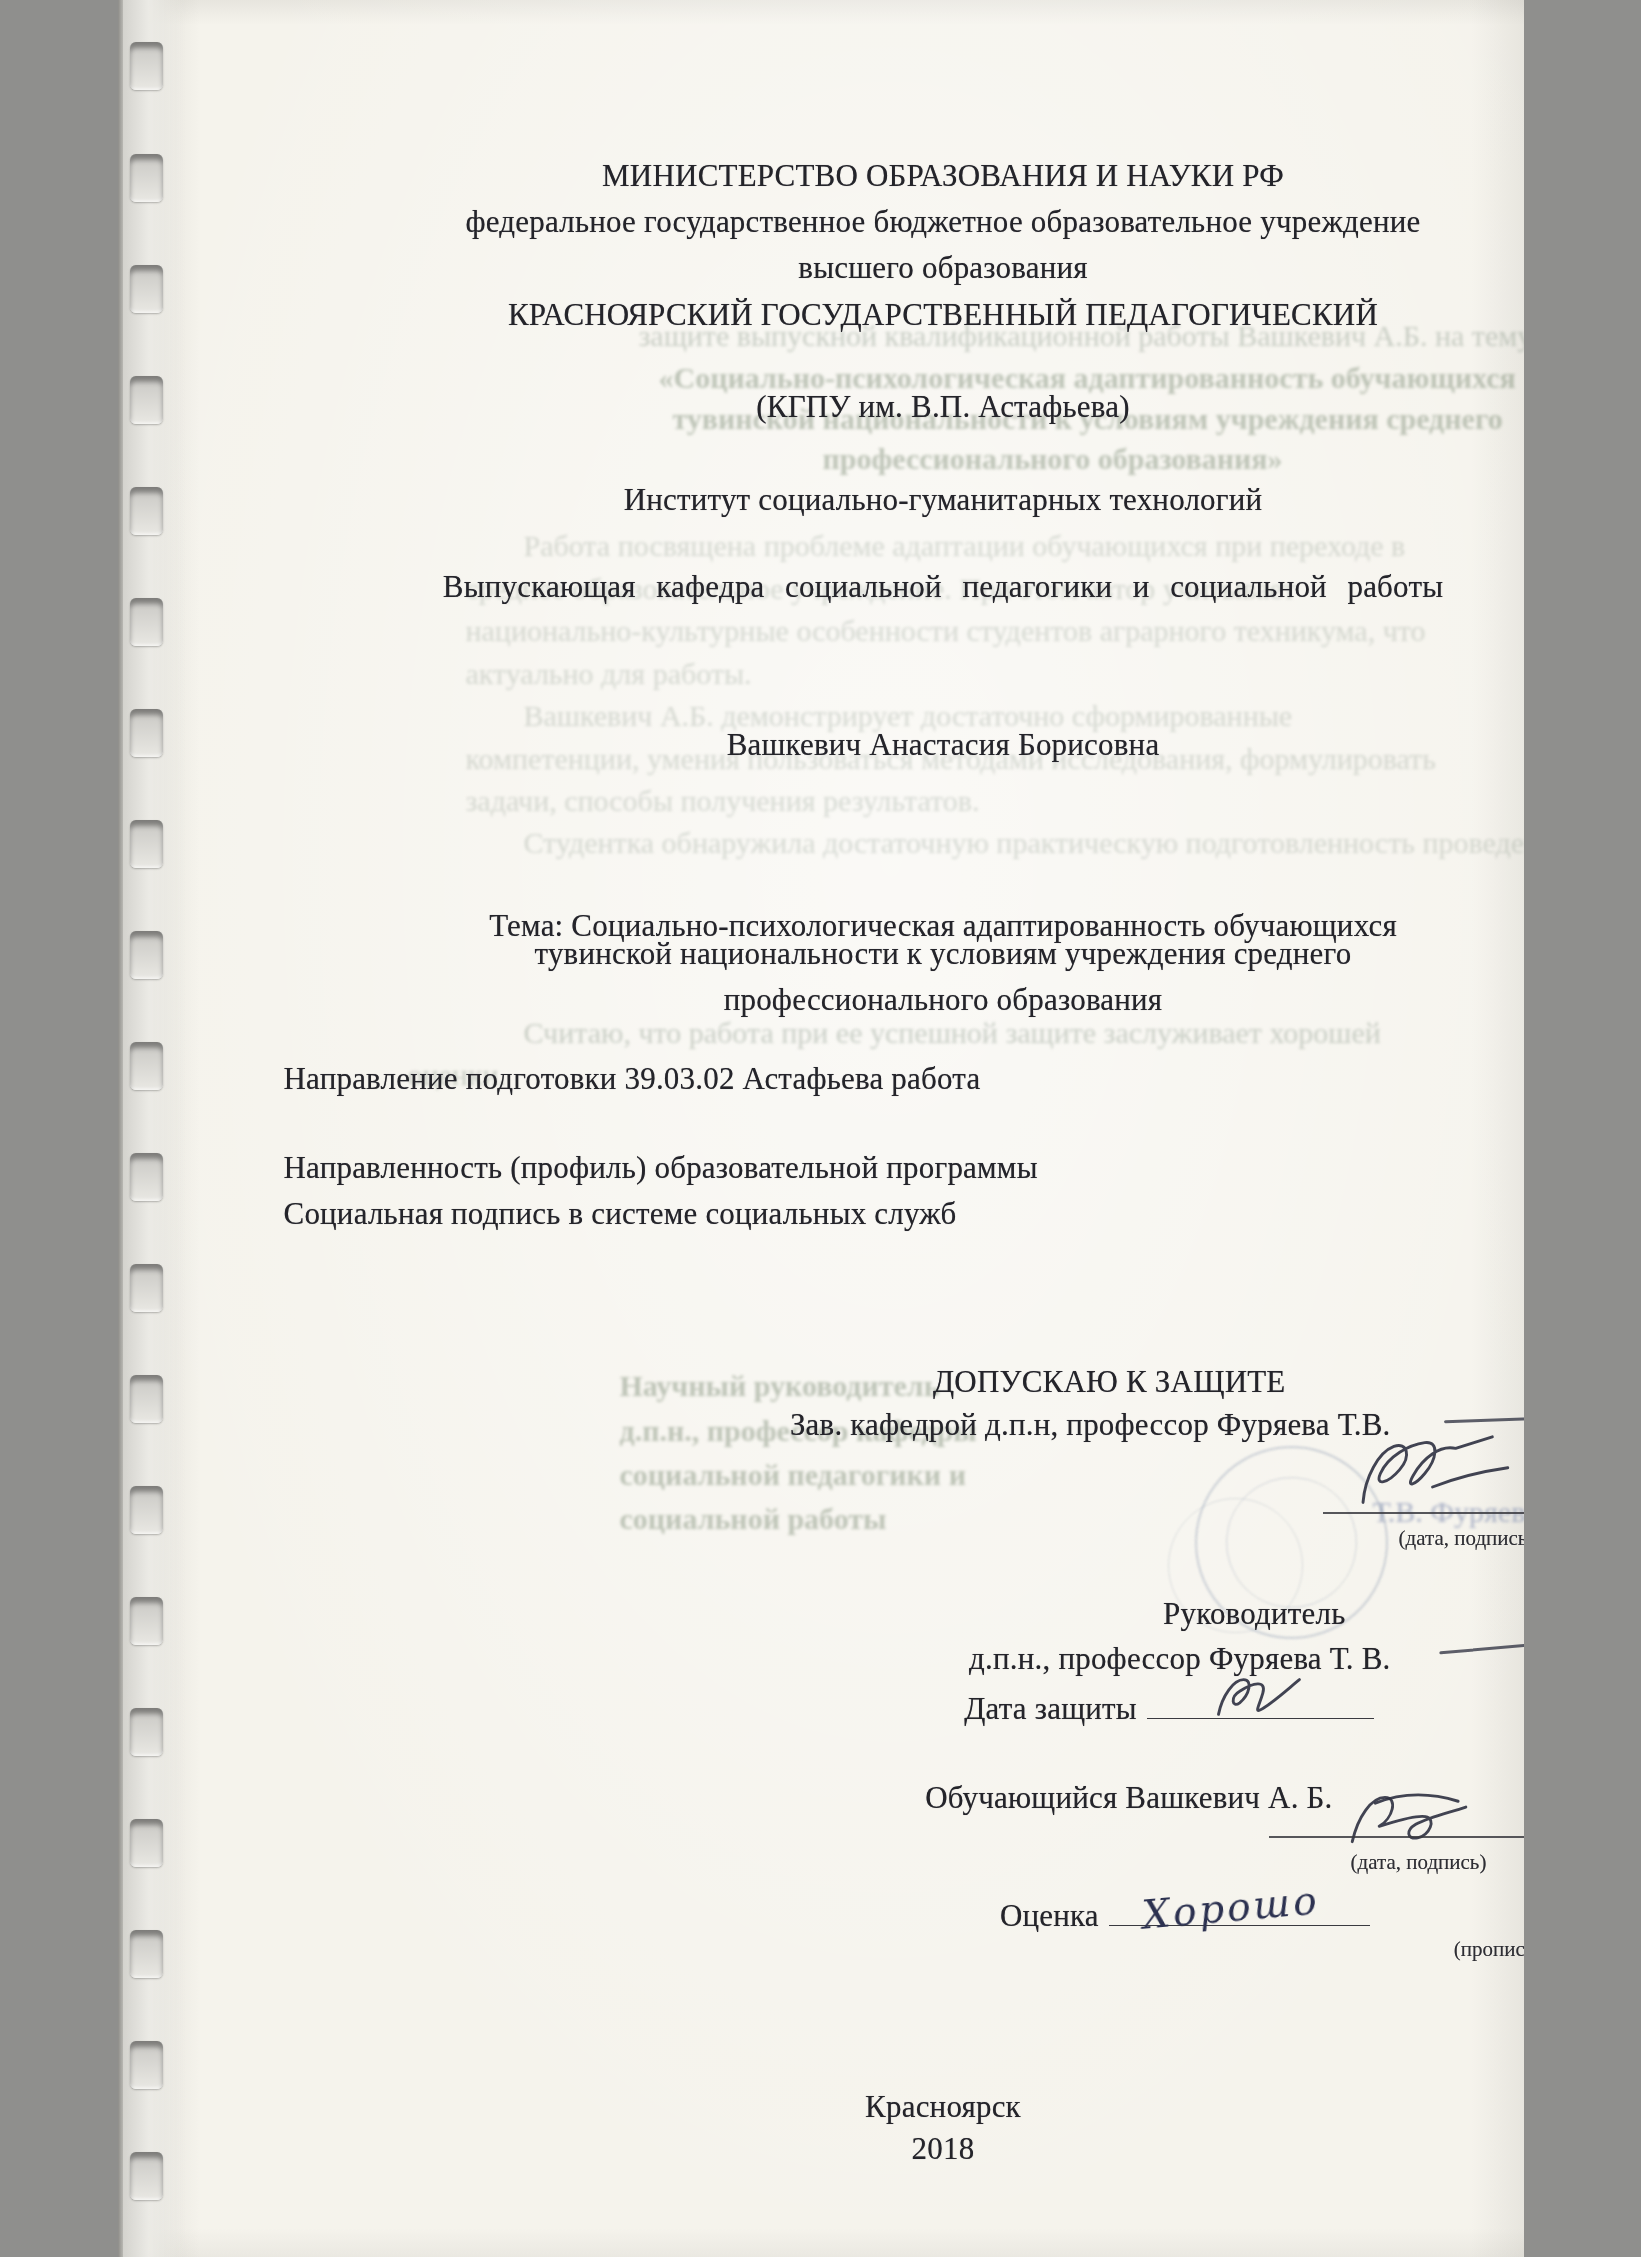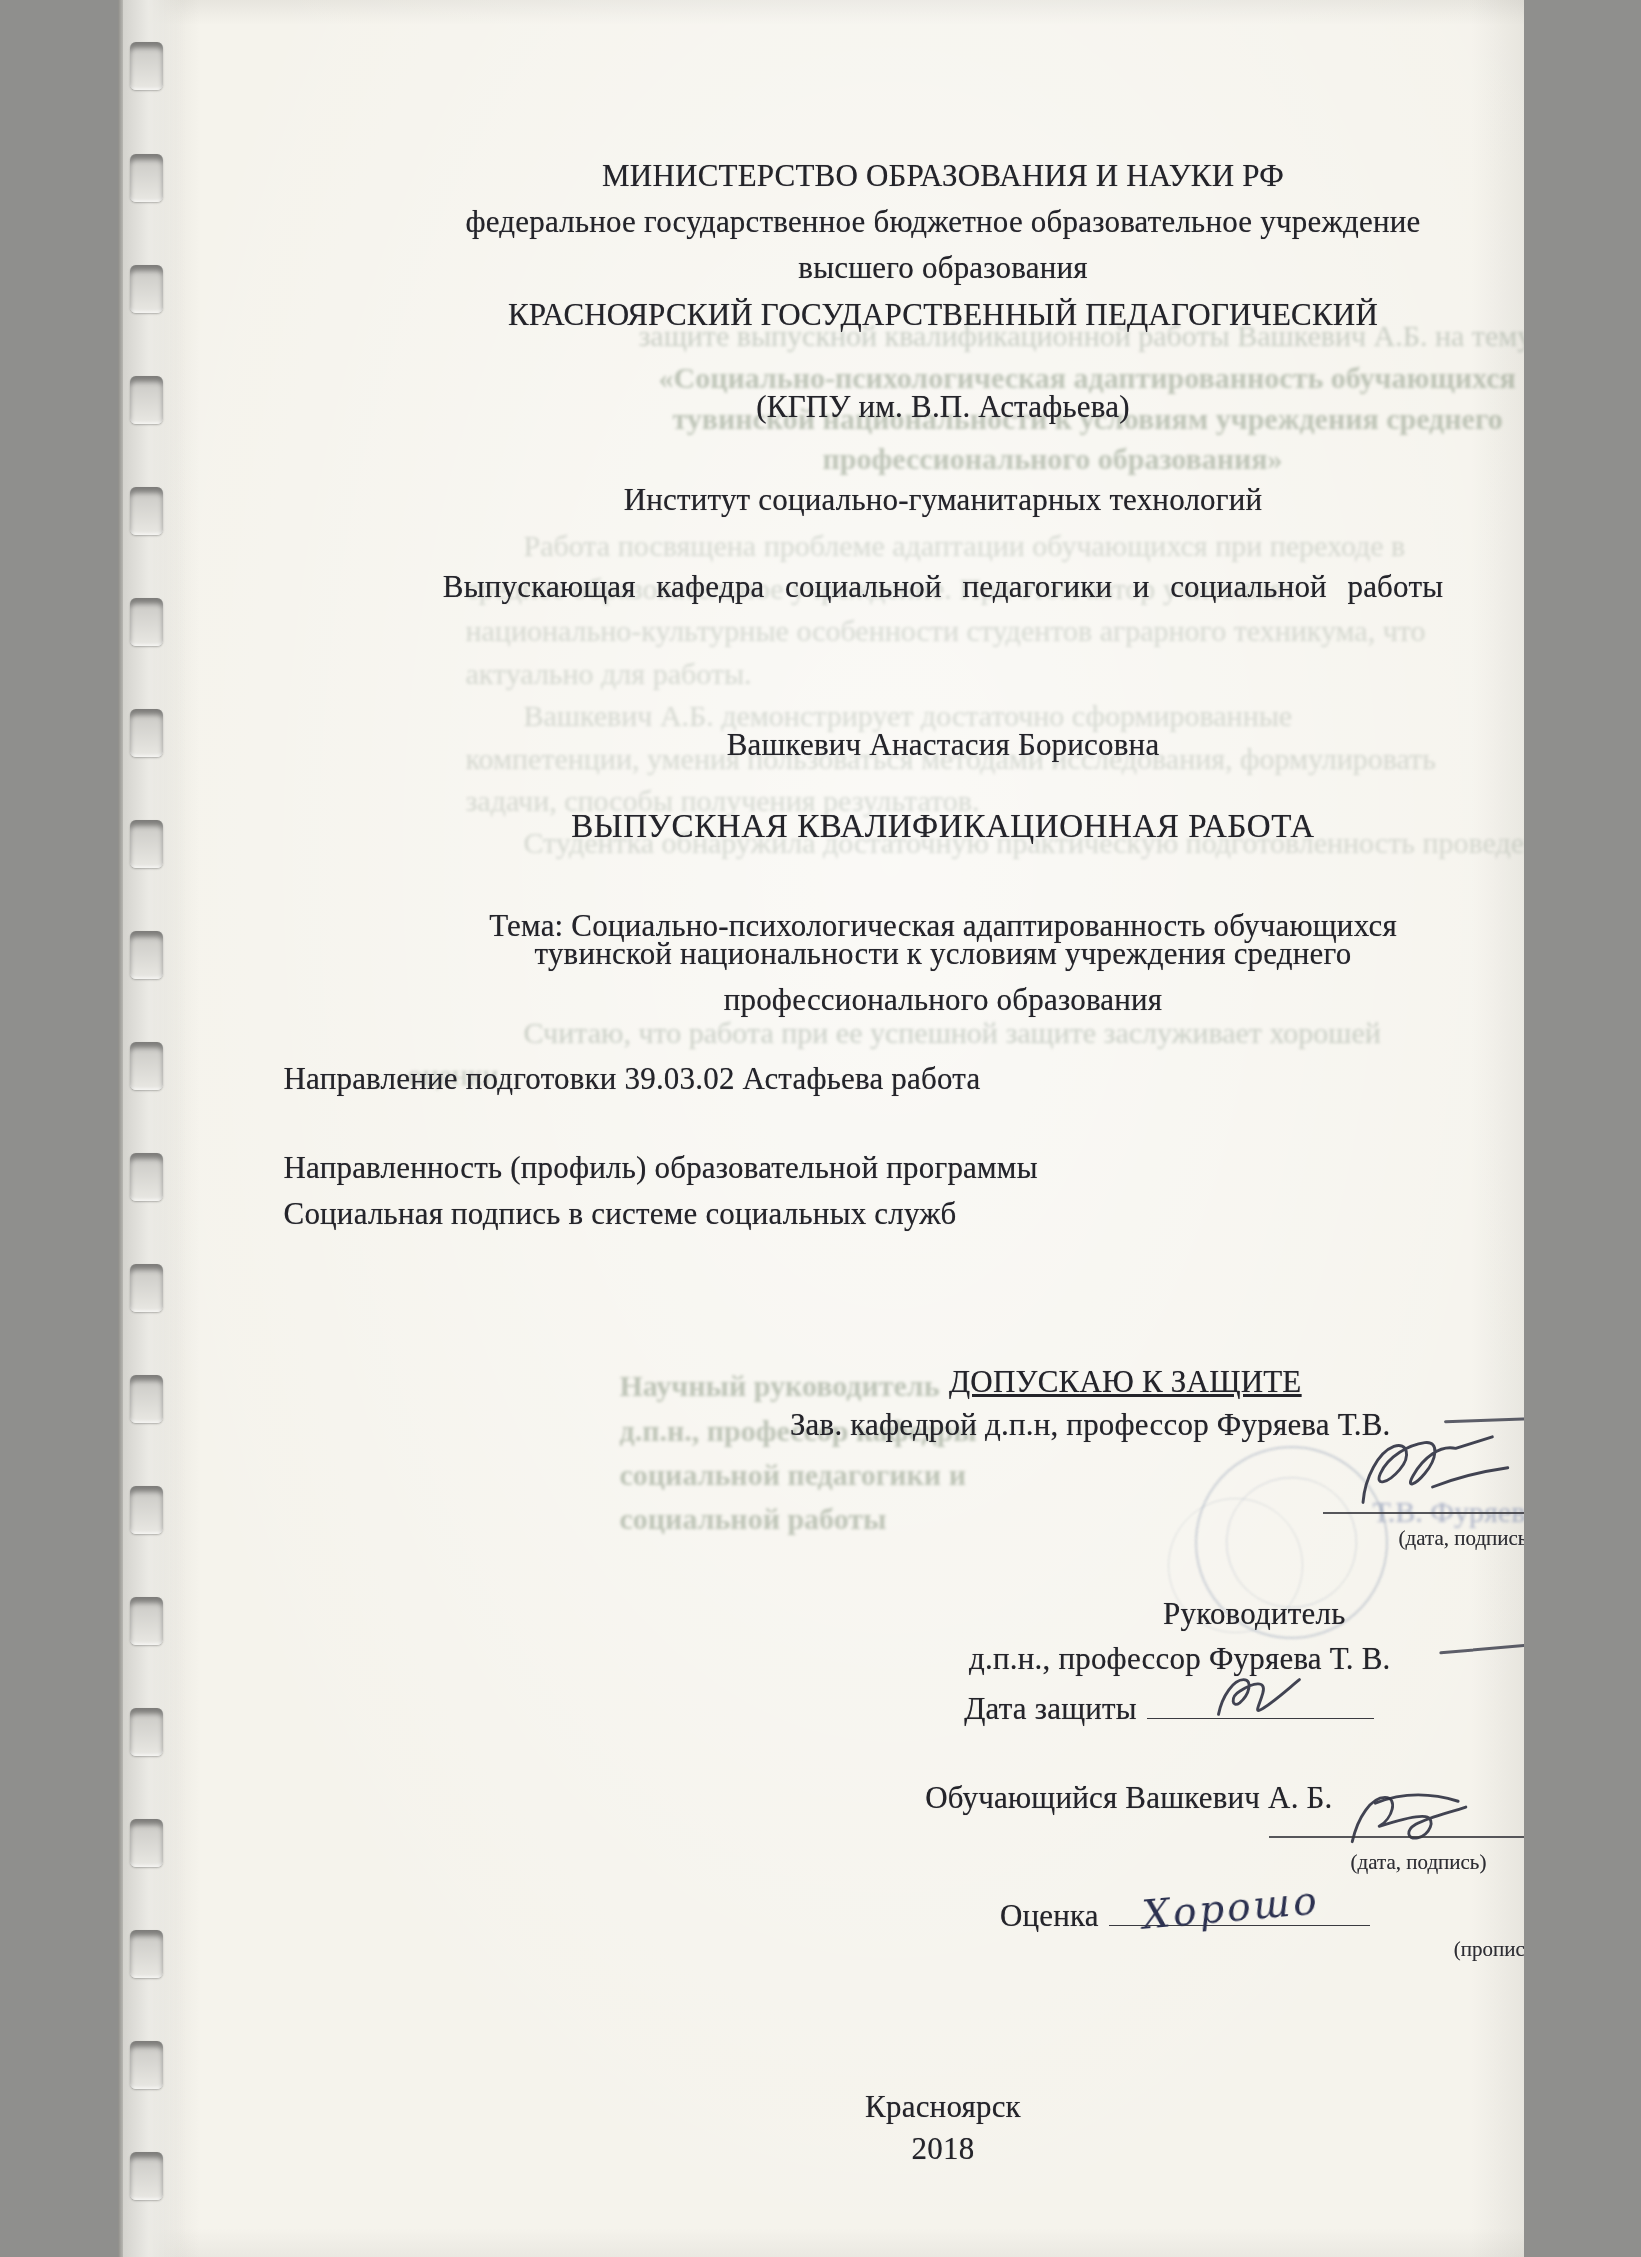--- a/index.html
+++ b/index.html
@@ -107,32 +107,31 @@
   <div class="txt center" style="top:245px;">высшего образования</div>
   <div class="txt center" style="top:292px;">КРАСНОЯРСКИЙ ГОСУДАРСТВЕННЫЙ ПЕДАГОГИЧЕСКИЙ</div>
   <div class="txt center" style="top:384px;">(КГПУ им. В.П. Астафьева)</div>
 
   <div class="txt center" style="top:477px;">Институт социально-гуманитарных технологий</div>
 
   <div class="txt center" style="top:564px; word-spacing:12.6px;">Выпускающая кафедра социальной педагогики и социальной работы</div>
 
   <div class="txt center" style="top:722px;">Вашкевич Анастасия Борисовна</div>
 
-  <div class="txt center" style="top:803px; font-size:33px; letter-spacing:0.6px;">ВЫПУСКНАЯ КВАЛИФИКАЦИОННАЯ РАБОТА</div>
 
   <div class="txt center" style="top:884px;margin-top:19px;">Тема: Социально-психологическая адаптированность обучающихся</div>
   <div class="txt center" style="top:931px;">тувинской национальности к условиям учреждения среднего</div>
   <div class="txt center" style="top:977px;">профессионального образования</div>
 
   <div class="txt leftcol" style="top:1056px;">Направление подготовки 39.03.02 Астафьева работа</div>
 
   <div class="txt leftcol" style="top:1145px;">Направленность (профиль) образовательной программы</div>
   <div class="txt leftcol" style="top:1191px;">Социальная подпись в системе социальных служб</div>
 
-  <div class="txt rightrow" style="top:1359px; right:222px;text-decoration:underline;">ДОПУСКАЮ К ЗАЩИТЕ</div>
+  <div class="txt rightrow" style="top:1359px; right:238px;">ДОПУСКАЮ К ЗАЩИТЕ</div>
   <div class="txt rightrow" style="top:1402px; right:133px;">Зав. кафедрой д.п.н, профессор Фуряева Т.В.</div>
 
   <svg class="hand-svg" style="left:1218px; top:1427px;" width="193" height="92" viewBox="0 0 200 95">
     <path d="M28 78 C30 52 44 26 60 20 C74 15 78 30 66 44 C54 58 40 62 46 48 C54 30 76 18 92 16 C108 14 104 34 92 48 C82 60 72 64 80 50 C90 32 108 18 124 22 L162 10"></path>
     <path d="M100 62 C120 54 150 46 178 42"></path>
   </svg>
   <div class="pen-line" style="left:1326px; top:1417px; width:183px; transform:rotate(-2deg);"></div>
 
   <div class="u-line" style="left:1205px; top:1512px; width:288px;"></div>
   <div class="cap" style="left:1243px; top:1526px; width:212px;">(дата, подпись)</div>

